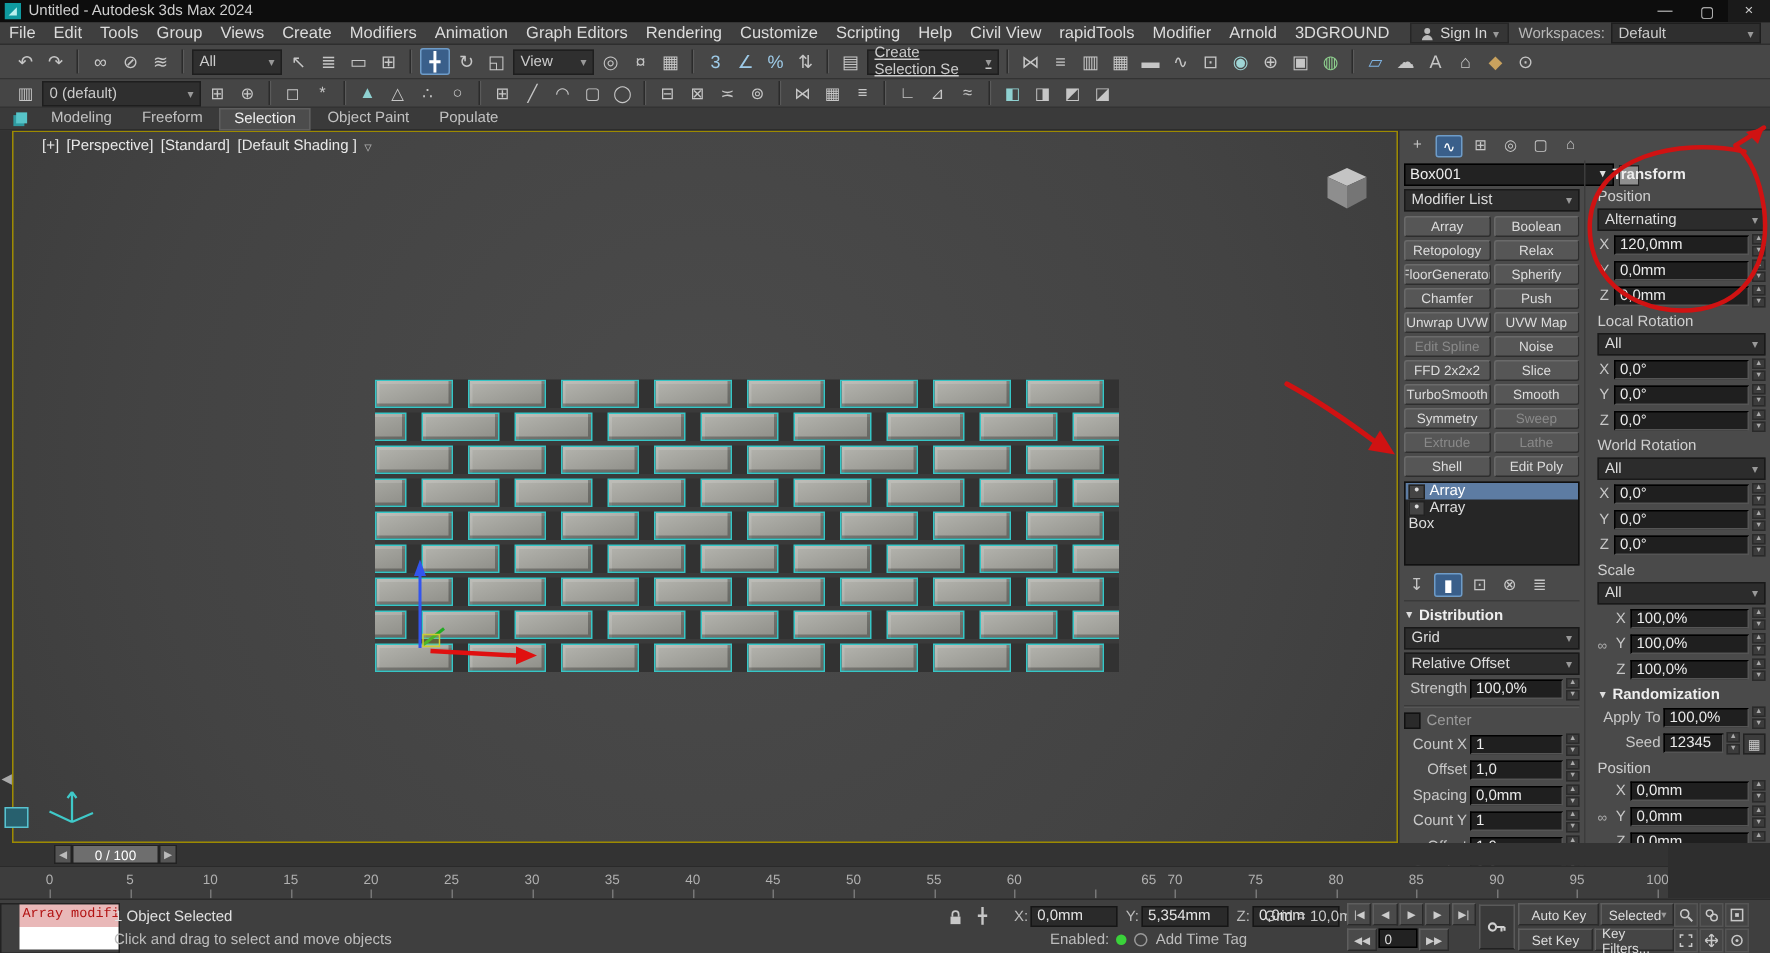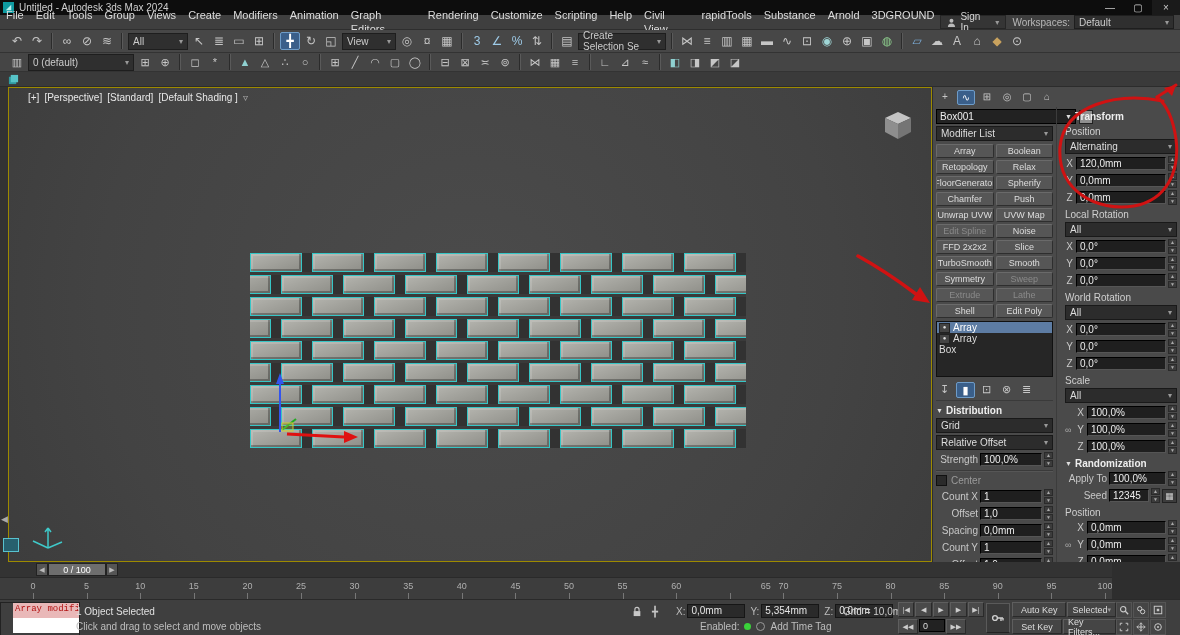--- a/index.html
+++ b/index.html
@@ -146,21 +146,21 @@
       <span class="menu-item">Create</span>
       <span class="menu-item">Modifiers</span>
       <span class="menu-item">Animation</span>
       <span class="menu-item">Graph Editors</span>
       <span class="menu-item">Rendering</span>
       <span class="menu-item">Customize</span>
       <span class="menu-item">Scripting</span>
       <span class="menu-item">Help</span>
       <span class="menu-item">Civil View</span>
       <span class="menu-item">rapidTools</span>
-      <span class="menu-item">Substance</span>
+      <span class="menu-item">Modifier</span>
       <span class="menu-item">Arnold</span>
       <span class="menu-item">3DGROUND</span>
     </span>
   <div id="signin">
     <svg width="9" height="9" viewBox="0 0 10 10">
       <circle cx="5" cy="3" r="2.2" fill="#bbb"></circle>
         <path d="M1 10 a4 4 0 0 1 8 0 Z" fill="#bbb"></path>
     </svg>
     <span>Sign In</span>
     <span style="font-size:8px;color:#999;">▾</span>
@@ -201,21 +201,21 @@
     <div class="icon">◎</div>
     <div class="icon">¤</div>
     <div class="icon">▦</div>
     <div class="sep"></div>
     <div class="icon" style="color: rgb(158, 203, 232);">3</div>
     <div class="icon" style="color: rgb(158, 203, 232);">∠</div>
     <div class="icon" style="color: rgb(158, 203, 232);">%</div>
     <div class="icon">⇅</div>
     <div class="sep"></div>
     <div class="icon">▤</div>
-    <div class="dd" style="width: 78px;">
+    <div class="dd" style="width: 78px; text-decoration: underline;">
       <span>Create Selection Se</span>
       <span class="caret">▾</span>
     </div>
     <div class="sep"></div>
     <div class="icon">⋈</div>
     <div class="icon">≡</div>
     <div class="icon">▥</div>
     <div class="icon">▦</div>
     <div class="icon">▬</div>
     <div class="icon">∿</div>
@@ -272,20 +272,27 @@
     <div class="icon">◨</div>
     <div class="icon">◩</div>
     <div class="icon">◪</div>
   </div>
 
 <div id="ribbon" class="abs">
   <svg width="11" height="11" viewBox="0 0 12 12" style="margin:0 4px;">
     <rect x="1" y="3" width="8" height="8" fill="#2f9aa0"></rect>
       <rect x="3" y="1" width="8" height="8" fill="#57c4c8"></rect>
   </svg>
+  <span id="ribbon-tabs" style="display:flex;gap:2px;">
+      <span class="rtab">Modeling</span>
+      <span class="rtab">Freeform</span>
+      <span class="rtab active">Selection</span>
+      <span class="rtab">Object Paint</span>
+      <span class="rtab">Populate</span>
+    </span>
 </div>
 
 <div id="leftstrip" class="abs"></div>
 <div id="strip-arrow" class="abs">◀</div>
 <div id="minitab" class="abs"></div>
 
 <div id="vp" class="abs"></div>
 <div id="vp-label" class="abs">
     <span>[+]</span>
     <span>[Perspective]</span>

